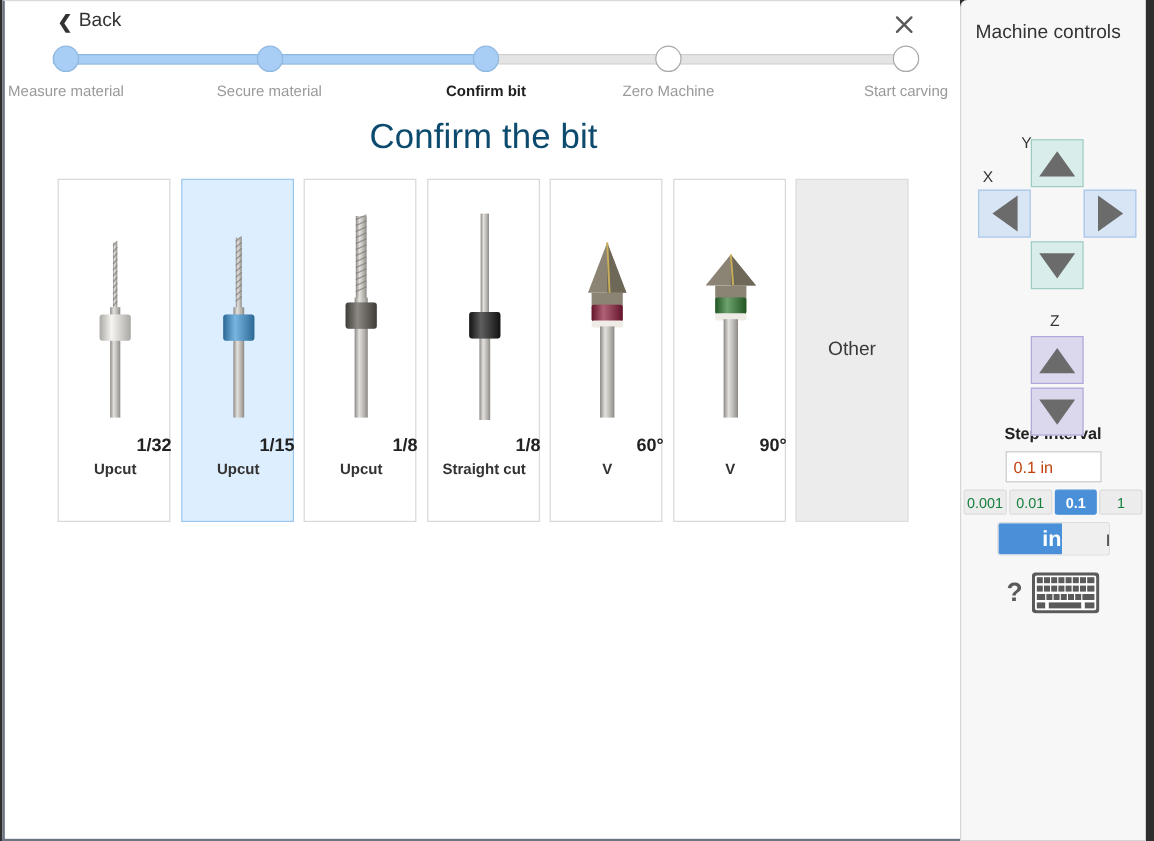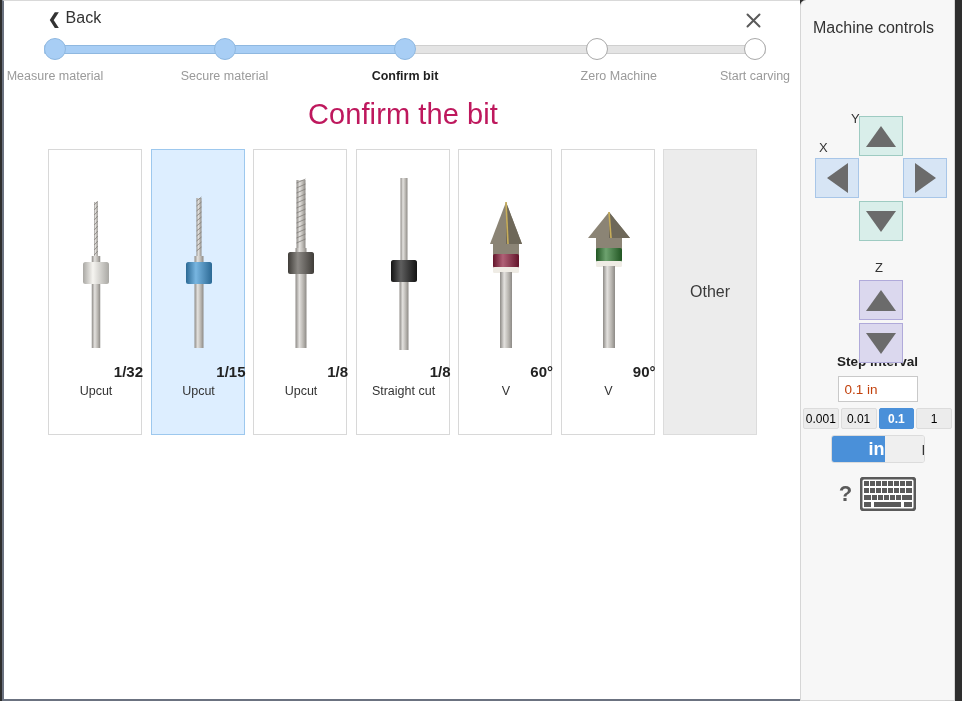--- a/index.html
+++ b/index.html
@@ -64,21 +64,21 @@
   }
   .step.done .dot, .step.current .dot { background: #a8cef5; border-color: #8fb8e0; }
   .step-label {
     margin-top: 9px; font-size: 12.5px; color: #9a9a9a; white-space: nowrap;
   }
   .step.current .step-label { color: #1f1f1f; font-weight: 600; }
 
   
   #page-title {
     position: absolute; top: 97px; left: 0; width: 798px;
-    text-align: center; font-size: 29px; font-weight: 400; color: #be185d;
+    text-align: center; font-size: 29px; font-weight: 400; color: #0c4a6e;
     letter-spacing: .1px;
   }
 
   
   #bit-row {
     position: absolute; left: 44px; top: 148px;
     display: flex; gap: 8.5px;
   }
   .bit-card {
     width: 94px; height: 286px;
@@ -91,21 +91,21 @@
     display: flex; align-items: center; justify-content: center;
   }
   .other-label { font-size: 16px; color: #3a3a3a; }
   .bit-art { position: absolute; left: 0; top: 22px; width: 94px; height: 195px; }
   .bit-name {
     position: absolute; left: 0; bottom: 54px; width: 94px;
     text-align: right; font-size: 15px; font-weight: 700; color: #222;
   }
   .bit-sub {
     position: absolute; left: 0; bottom: 36px; width: 94px;
-    text-align: center; font-size: 12.5px; color: #333;
+    text-align: center; font-size: 12.5px; color: #333; font-weight: bold;
   }
 
   
   #confirm-btn {
     position: absolute; left: 240px; top: 620px;
     width: 322px; height: 64px;
     background: #33506b; border: none; border-radius: 3px;
     color: #ffffff; font-size: 21px; font-weight: 700;
     font-family: "Liberation Sans", sans-serif;
     cursor: pointer;
@@ -151,21 +151,21 @@
     display: block; margin: 7px auto 0; width: 80px; height: 26px;
     border: 1px solid #c9c9c9; background: #fff;
     font-size: 13.5px; color: #c2410c; padding: 1px 6px;
     font-family: "Liberation Sans", sans-serif;
   }
   #step-presets {
     display: flex; margin-top: 6px; padding: 0 2px; gap: 2px;
   }
   .preset {
     flex: 1; height: 21px; line-height: 20px; text-align: center;
-    font-size: 12px; color: #000000; background: #ececec;
+    font-size: 12px; color: #15803d; background: #ececec;
     border: 1px solid #dcdcdc; border-radius: 2px; cursor: pointer;
   }
   .preset.active { background: #4a90d9; border-color: #4a90d9; color: #fff; font-weight: 700; }
   #unit-toggle {
     display: flex; margin: 6px auto 0; width: 94px; height: 28px;
     border: 1px solid #dcdcdc; border-radius: 3px; overflow: hidden;
   }
   .unit {
     flex: 1; display: flex; align-items: center; justify-content: center;
     font-size: 18px; background: #efefef; color: #333; cursor: pointer; padding-left: 37px;
@@ -206,21 +206,21 @@
             <div class="step-label">Measure material</div>
           </div>
           <div class="step done" style="left: 180.5px;">
             <div class="dot"></div>
             <div class="step-label">Secure material</div>
           </div>
           <div class="step current" style="left: 361px;">
             <div class="dot"></div>
             <div class="step-label">Confirm bit</div>
           </div>
-          <div class="step pending" style="left: 553px; text-align: right;">
+          <div class="step pending" style="left: 513px;">
             <div class="dot"></div>
             <div class="step-label">Zero Machine</div>
           </div>
           <div class="step pending" style="left: 711px;">
             <div class="dot"></div>
             <div class="step-label">Start carving</div>
           </div>
         </div>
     </div>
 

